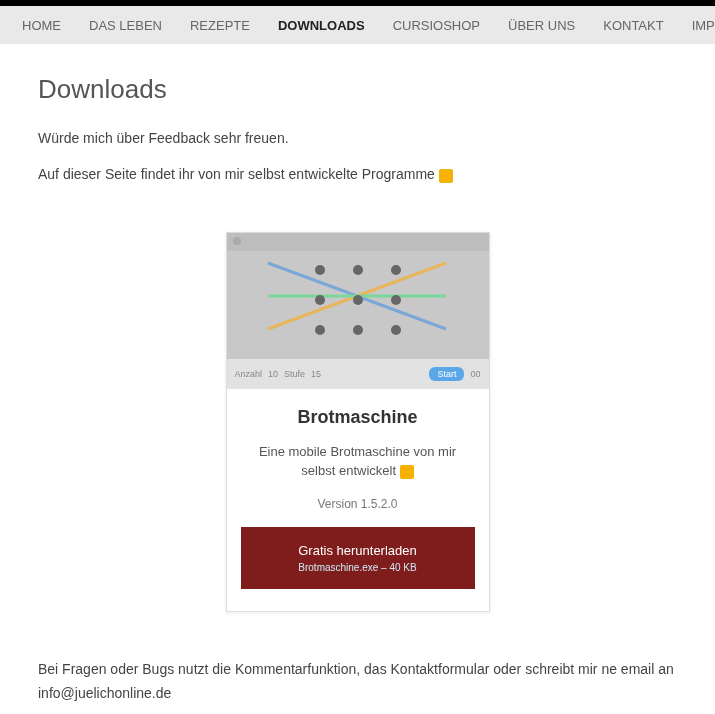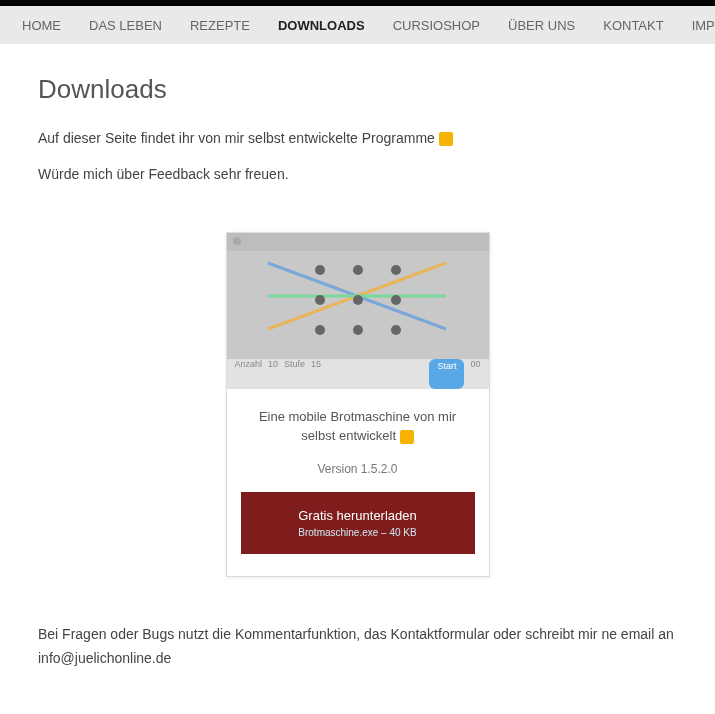--- a/index.html
+++ b/index.html
@@ -13,21 +13,21 @@
   .p1 { margin-bottom: 14px; line-height: 1.6; }
   .emoji { display: inline-block; width: 14px; height: 14px; background: #f5b200; border-radius: 2px; vertical-align: middle; }
   .card-outer { display: flex; justify-content: center; margin: 46px 0; }
   .card { width: 264px; border: 1px solid #ddd; background: #fff; box-shadow: 0 1px 4px rgba(0,0,0,.08); }
   .thumb { height: 156px; background: #c8c8c8; position: relative; overflow: hidden; }
   .thumb-top { height: 18px; background: #bdbdbd; }
   .thumb-dot { position: absolute; top: 4px; left: 6px; width: 8px; height: 8px; border-radius: 50%; background: #aaa; }
   .thumb-body { position: absolute; top: 30px; left: 0; right: 0; height: 90px; }
   .dots-row { display: flex; justify-content: center; gap: 28px; }
   .dot { width: 10px; height: 10px; border-radius: 50%; background: #666; }
-  .thumb-bottom { position: absolute; bottom: 0; left: 0; right: 0; height: 30px; background: #e2e2e2; display: flex; padding: 0 8px; font-size: 9px; color: #888; gap: 6px; }
+  .thumb-bottom { position: absolute; bottom: 0; left: 0; right: 0; height: 30px; background: #e2e2e2; display: flex; align-items: center; padding: 0 8px; font-size: 9px; color: #888; gap: 6px; }
   .thumb-bottom .btn { background: #5aa7e8; color: #fff; padding: 2px 8px; border-radius: 6px; font-size: 9px; margin-left: auto; }
   .card-body { padding: 18px 14px 22px; text-align: center; }
   .card-title { font-size: 18px; font-weight: bold; color: #333; margin-bottom: 14px; }
   .card-desc { font-size: 13px; color: #555; line-height: 1.5; margin-bottom: 16px; }
   .card-ver { font-size: 12px; color: #777; margin-bottom: 16px; }
   .dl-btn { background: #7f1d1d; color: #fff; padding: 14px 10px; font-size: 13px; line-height: 1.5; cursor: pointer; }
   .dl-line2 { font-size: 10px; color: #cde9f6; }
   .footer-p { font-size: 14px; color: #444; line-height: 1.7; margin-top: 14px; }
   .svg-lines { position: absolute; top: 24px; left: 40px; right: 40px; height: 78px; }
 </style>
@@ -42,24 +42,24 @@
   <div class="item">REZEPTE</div>
   <div class="item active">DOWNLOADS</div>
   <div class="item">CURSIOSHOP</div>
   <div class="item">ÜBER UNS</div>
   <div class="item">KONTAKT</div>
   <div class="item">IMPRE</div>
 </nav>
 
 <div class="page">
   <h1>Downloads</h1>
+  <p class="p1">Würde mich über Feedback sehr freuen.</p>
   <p class="p1">
     <span>Auf dieser Seite findet ihr von mir selbst entwickelte Programme </span><span class="emoji"></span>
   </p>
-  <p class="p1">Würde mich über Feedback sehr freuen.</p>
 
   <div class="card-outer">
     <div class="card">
       <div class="thumb">
         <div class="thumb-top"></div>
         <div class="thumb-dot"></div>
         <svg class="svg-lines" viewBox="0 0 180 78" preserveAspectRatio="none">
           <line x1="1" y1="6" x2="179" y2="72" stroke="#7aa7d8" stroke-width="3"></line>
           <line x1="1" y1="72" x2="179" y2="6" stroke="#e8b55a" stroke-width="3"></line>
           <line x1="1" y1="39" x2="179" y2="39" stroke="#7ad89a" stroke-width="3"></line>
@@ -84,20 +84,21 @@
         <div class="thumb-bottom">
           <span>Anzahl</span>
           <span>10</span>
           <span>Stufe</span>
           <span>15</span>
           <span class="btn">Start</span>
           <span>00</span>
         </div>
       </div>
       <div class="card-body">
+        <div class="card-title">Brotmaschine</div>
         <div class="card-desc">
           <span>Eine mobile Brotmaschine von mir selbst entwickelt </span><span class="emoji"></span>
         </div>
         <div class="card-ver">Version 1.5.2.0</div>
         <div class="dl-btn">
           <div>Gratis herunterladen</div>
           <div class="dl-line2">Brotmaschine.exe – 40 KB</div>
         </div>
       </div>
     </div>

